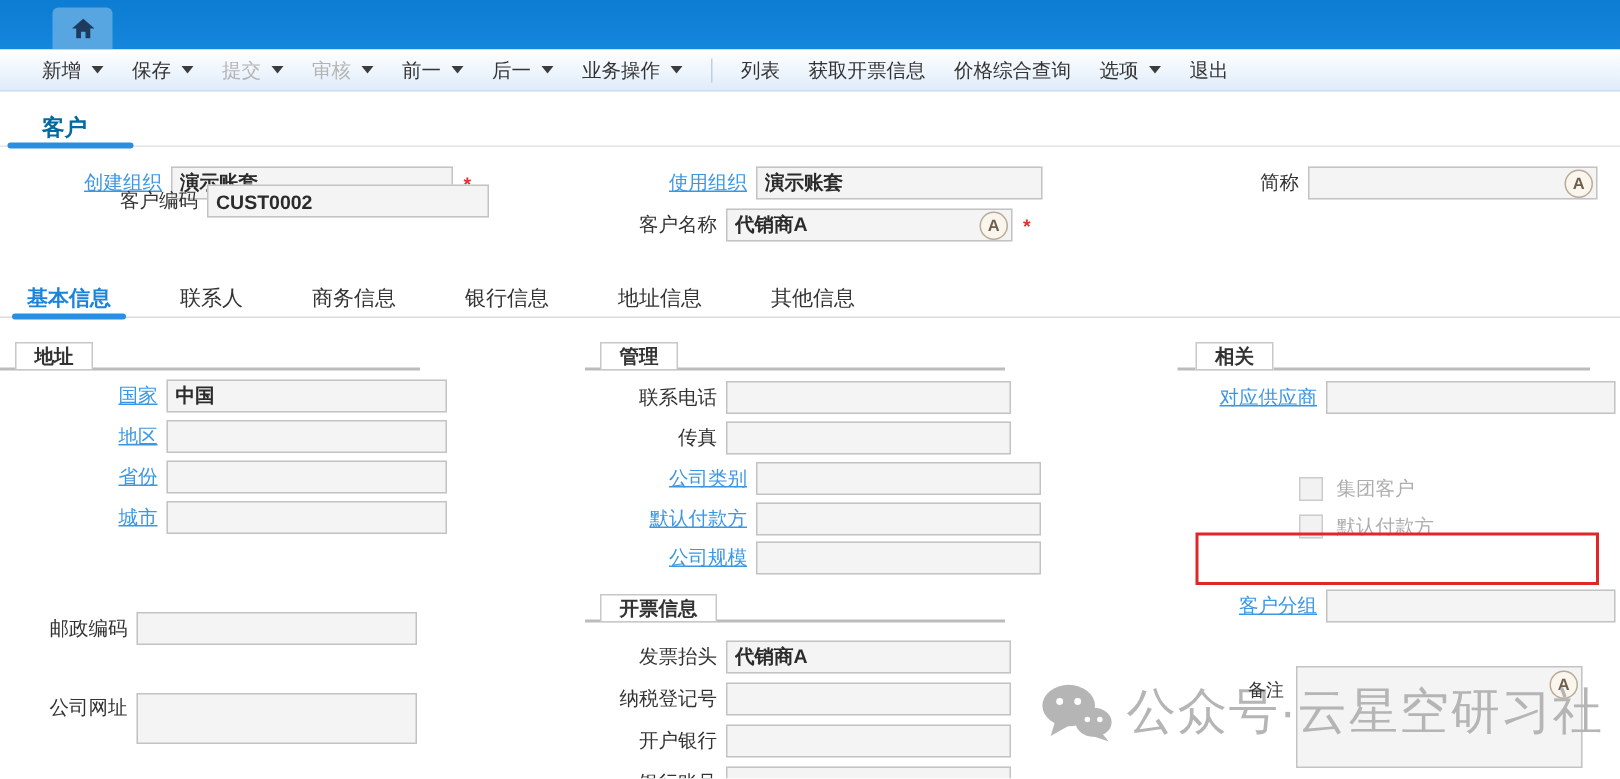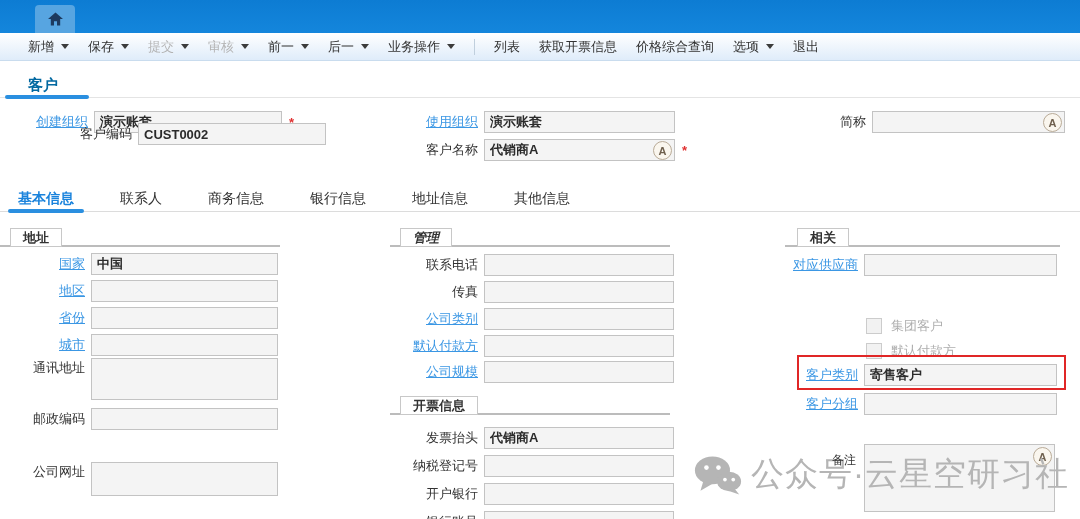--- a/index.html
+++ b/index.html
@@ -27,21 +27,21 @@
 
   
   .section-title{position:absolute;left:28px;top:76px;font-size:15px;font-weight:bold;color:#0369a1;}
   .title-underline{position:absolute;left:5px;top:95px;width:84px;height:4px;background:#2a8fe0;border-radius:2px;z-index:2;}
   .title-hr{position:absolute;left:0;top:97px;width:1080px;height:1px;background:#e4e4e4;}
 
   
   .row{position:absolute;display:flex;align-items:center;height:22px;}
   .row.top-align{align-items:flex-start;height:auto;}
   .lbl{text-align:right;padding-right:6px;white-space:nowrap;line-height:20px;flex:none;}
-  .link{color:#3b97e4;text-decoration:underline;cursor:pointer;}
+  .link{color:#3b97e4;text-decoration:underline;cursor:pointer;padding-left:20px;}
   .fld{height:22px;box-sizing:border-box;background:#f4f4f4;border:1px solid #c3c3c3;
        font-family:inherit;font-size:13px;font-weight:bold;color:#2b2b2b;padding:0 5px;flex:none;}
   .fldwrap{position:relative;flex:none;display:flex;}
   .ta{box-sizing:border-box;background:#f4f4f4;border:1px solid #c3c3c3;flex:none;}
   .star{color:#e03030;font-weight:bold;margin-left:7px;}
   .circle-a{position:absolute;right:3px;top:2px;width:17px;height:17px;border-radius:50%;
             border:1px solid #b9ab97;background:#faf6ee;color:#6e5f4d;font-size:11px;font-weight:bold;
             display:flex;align-items:center;justify-content:center;z-index:2;}
 
   
@@ -186,35 +186,31 @@
     <input class="fld" style="width: 187px;" readonly="" value="">
   </div>
   <div class="row" style="left:0;top:307px;">
     <span class="lbl link" style="width:85px;">省份</span>
     <input class="fld" style="width: 187px;" readonly="" value="">
   </div>
   <div class="row" style="left:0;top:334px;">
     <span class="lbl link" style="width:85px;">城市</span>
     <input class="fld" style="width: 187px;" readonly="" value="">
   </div>
-  <div class="row top-align" style="left:0;top:358px;">
-    <span class="lbl" style="width:85px;">通讯地址</span>
-    <div class="ta" style="width:187px;height:42px;"></div>
-  </div>
   <div class="row" style="left:0;top:408px;border-radius:11px;">
     <span class="lbl" style="width:85px;">邮政编码</span>
     <input class="fld" style="width: 187px;" readonly="" value="">
   </div>
   <div class="row top-align" style="left:0;top:434px;margin-top:28px;">
     <span class="lbl" style="width:85px;">公司网址</span>
     <div class="ta" style="width:187px;height:34px;"></div>
   </div>
 
   <div class="ghr" style="left:390px;top:245px;width:280px;"></div>
-  <div class="ghead" style="left:400px;top:228px;font-style:italic;">管理</div>
+  <div class="ghead" style="left:400px;top:228px;">管理</div>
 
   <div class="row" style="left:390px;top:254px;">
     <span class="lbl" style="width:88px;">联系电话</span>
     <input class="fld" style="width: 190px;" readonly="" value="">
   </div>
   <div class="row" style="left:390px;top:281px;">
     <span class="lbl" style="width:88px;">传真</span>
     <input class="fld" style="width: 190px;" readonly="" value="">
   </div>
   <div class="row" style="left:390px;top:308px;">
@@ -257,24 +253,20 @@
     <span class="lbl link" style="width:88px;">对应供应商</span>
     <input class="fld" style="width: 193px;" readonly="" value="">
   </div>
   <div class="row" style="left:866px;top:315px;">
     <span class="cb"></span>
     <span class="cb-label">集团客户</span>
   </div>
   <div class="row" style="left:866px;top:340px;">
     <span class="cb"></span>
     <span class="cb-label">默认付款方</span>
-  </div>
-  <div class="row" style="left:770px;top:364px;">
-    <span class="lbl link" style="width:88px;">客户类别</span>
-    <input class="fld" style="width: 193px;" readonly="" value="寄售客户">
   </div>
   <div class="row" style="left:770px;top:393px;">
     <span class="lbl link" style="width:88px;">客户分组</span>
     <input class="fld" style="width: 193px;" readonly="" value="">
   </div>
 
   <span class="remark-lbl">备注</span>
   <div class="ta" style="position:absolute;left:864px;top:444px;width:191px;height:68px;">
     <span class="circle-a" style="right:2px;top:2px;">A</span>
   </div>

